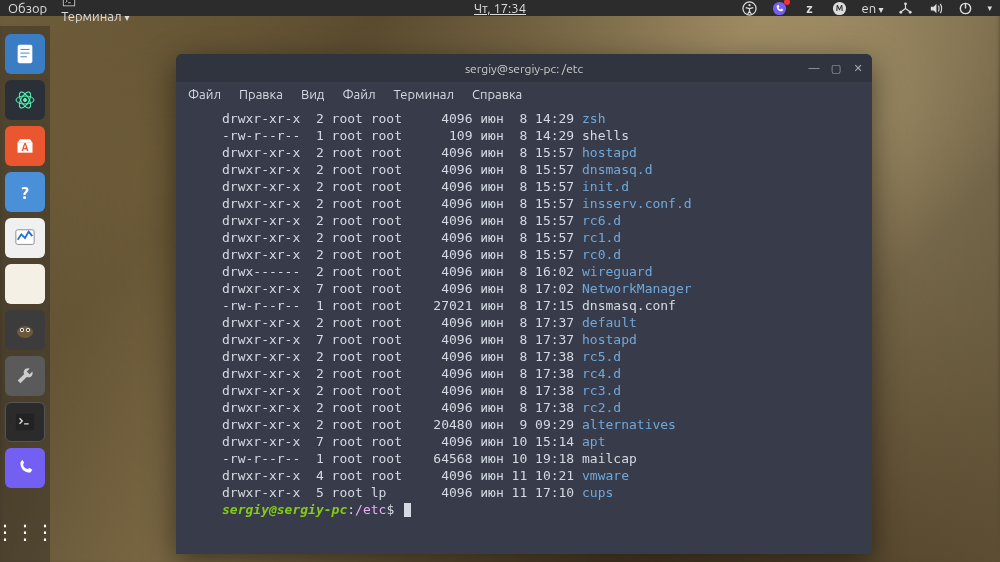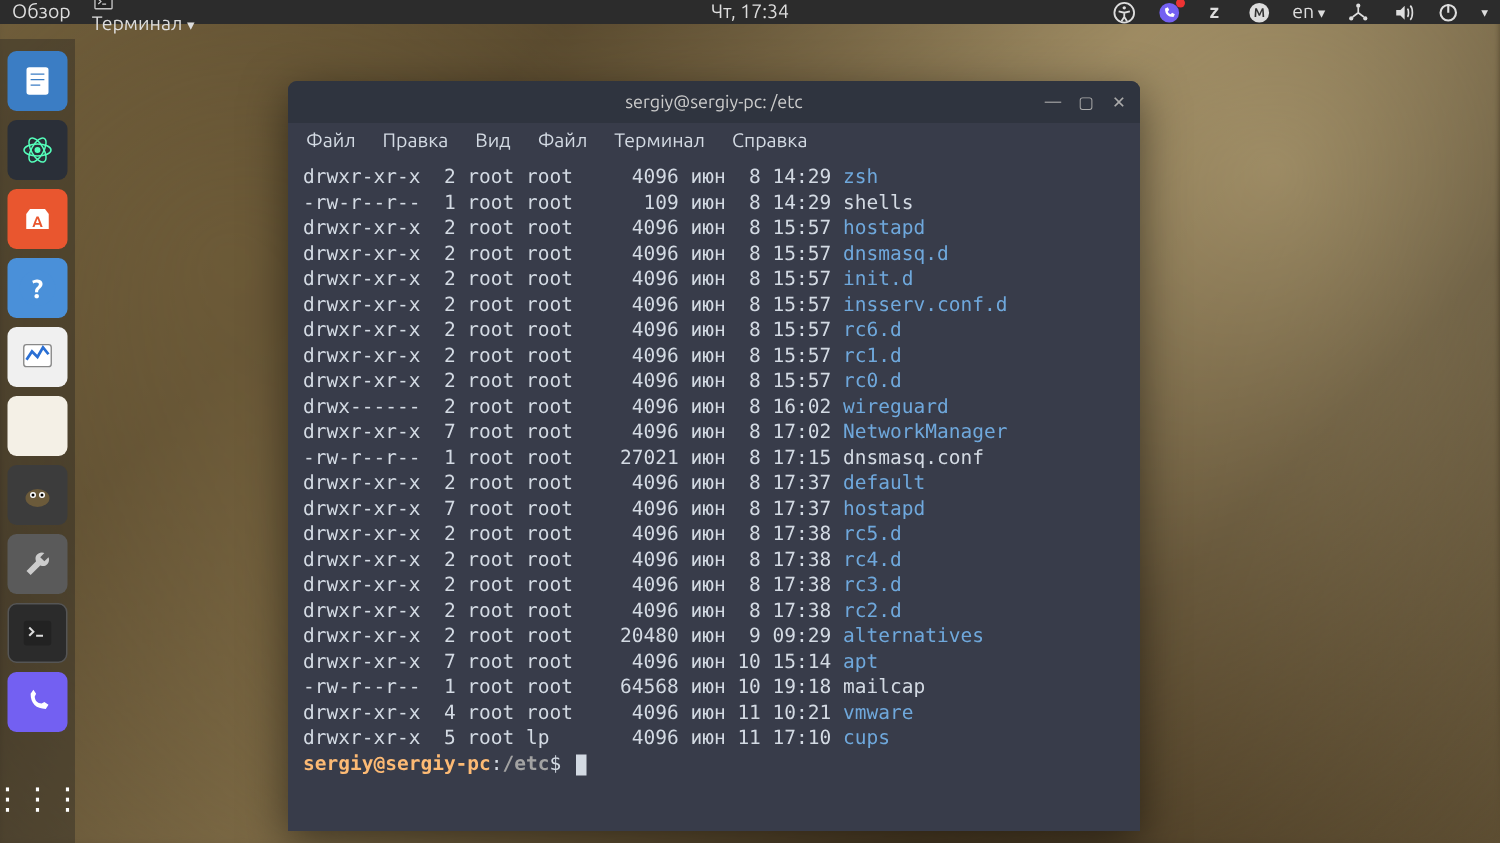--- a/index.html
+++ b/index.html
@@ -20,21 +20,21 @@
   filter: blur(2px);
 }
 
 .topbar {
   position: absolute; top:0; left:0; right:0; height:16px;
   background: #2c2c2c; color:#ddd;
   display:flex; align-items:center; font-size:13px;
   padding: 0 8px; z-index:5;
 }
 .topbar .left { display:flex; align-items:center; gap:14px; }
-.topbar .center { position:absolute; left:50%; transform:translateX(-50%); }
+.topbar .center { position:absolute; left:50%; transform:translateX(-50%);text-decoration:underline; }
 .topbar .right { margin-left:auto; display:flex; align-items:center; gap:14px; }
 .topbar .ico { width:16px; height:16px; display:flex; align-items:center; justify-content:center; }
 .topbar svg { fill:#ddd; }
 .dropdown-arrow::after{ content:" ▾"; font-size:10px; }
 
 
 .launcher {
   position:absolute; left:0; top:26px; bottom:0; width:50px;
   background: rgba(30,30,30,.35);
   display:flex; flex-direction:column; align-items:center;
@@ -52,21 +52,21 @@
 .app-mon{ background:#f0f0f0; color:#2a6fd4; }
 .app-egg{ background:#f4f0e6; border-radius:50% 50% 50% 50% / 60% 60% 40% 40%; }
 .app-gimp{ background:#3c3c3c; color:#b9a57a; }
 .app-tools{ background:#5a5a5a; }
 .app-term{ background:#2b2b2b; color:#eee; border:1px solid #555;}
 .app-viber{ background:#7360f2; border-radius:50%; }
 .app-grid{ background:transparent; color:#ccc; font-size:22px; margin-top:auto; margin-bottom:10px;}
 
 
 .termwin {
-  position:absolute; left:192px; top:54px; width:568px; height:500px;
+  position:absolute; left:176px; top:54px; width:696px; height:500px;
   background:#383c4a; border-radius:6px 6px 0 0;
   box-shadow: 0 8px 30px rgba(0,0,0,.5);
   display:flex; flex-direction:column; z-index:10;
   font-size:13px;
 }
 .term-title {
   height:28px; background:#2f343f; color:#ccc;
   display:flex; align-items:center; justify-content:center;
   border-radius:6px 6px 0 0; position:relative; font-size:12px;
 }
@@ -76,25 +76,25 @@
 .term-menu {
   height:24px; background:#383c4a; color:#d3dae3;
   display:flex; align-items:center; gap:18px; padding:0 12px;
   font-size:13px;
   text-align:right;
 }
 .term-body {
   flex:1; background:#383c4a; color:#d3dae3;
   font-family:"DejaVu Sans Mono","Ubuntu Mono",monospace;
   font-size:13px; line-height:17px; padding:4px 10px 8px 10px;
-  white-space:pre; overflow:hidden;
+  white-space:pre; overflow:hidden;margin-left:36px;
 }
 .c-dir { color:#6fa8dc; }
-.c-prompt-user{ color:#fdba74; font-weight:bold;}
-.c-prompt-path{ color:#a3a3a3; font-weight:bold;text-align:center;}
+.c-prompt-user{ color:#84cc16; font-weight:bold;font-style:italic;}
+.c-prompt-path{ color:#f0abfc; font-weight:normal;text-align:center;}
 .cursor{ display:inline-block; width:7px; height:14px; background:#d3dae3; vertical-align:text-bottom; margin-left:2px;}
 </style>
 </head>
 <body>
 
 <div class="topbar">
   <div class="left">
     <span>Обзор</span>
     <span class="dropdown-arrow">
       <span class="ico">

